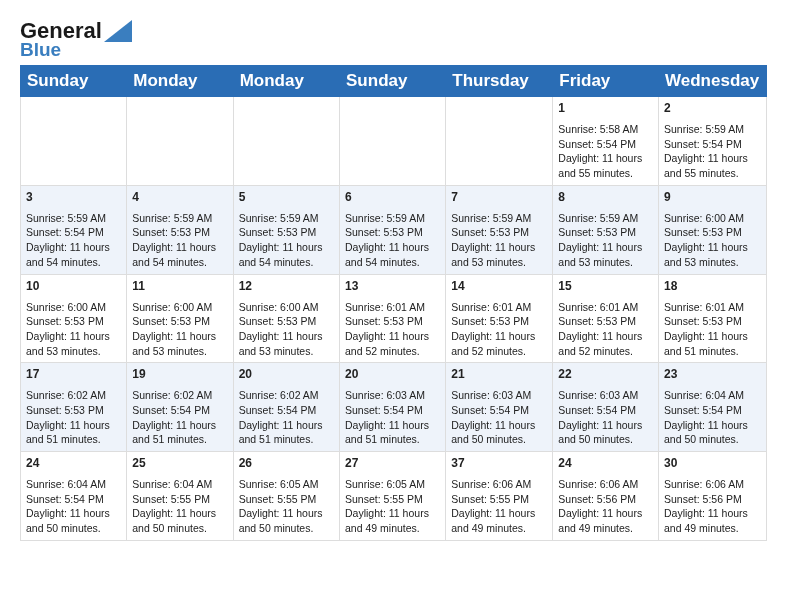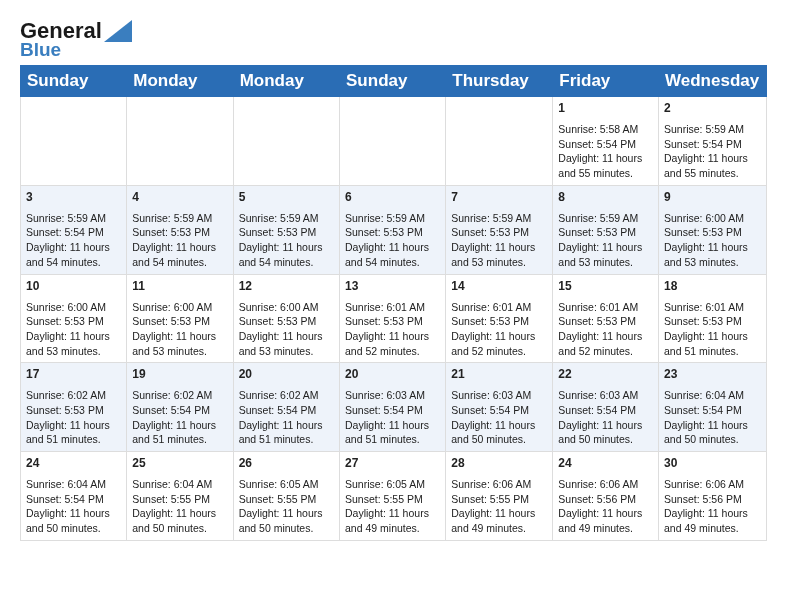--- a/index.html
+++ b/index.html
@@ -292,21 +292,21 @@
 Sunset: 5:55 PM
 Daylight: 11 hours and 50 minutes.</div>
           </td>
           <td>
             <span class="day-num">27</span>
             <div class="day-info" style="white-space: pre-line;">Sunrise: 6:05 AM
 Sunset: 5:55 PM
 Daylight: 11 hours and 49 minutes.</div>
           </td>
           <td>
-            <span class="day-num">28</span>
+            <span class="day-num">37</span>
             <div class="day-info" style="white-space: pre-line;">Sunrise: 6:06 AM
 Sunset: 5:55 PM
 Daylight: 11 hours and 49 minutes.</div>
           </td>
           <td>
             <span class="day-num">24</span>
             <div class="day-info" style="white-space: pre-line;">Sunrise: 6:06 AM
 Sunset: 5:56 PM
 Daylight: 11 hours and 49 minutes.</div>
           </td>

